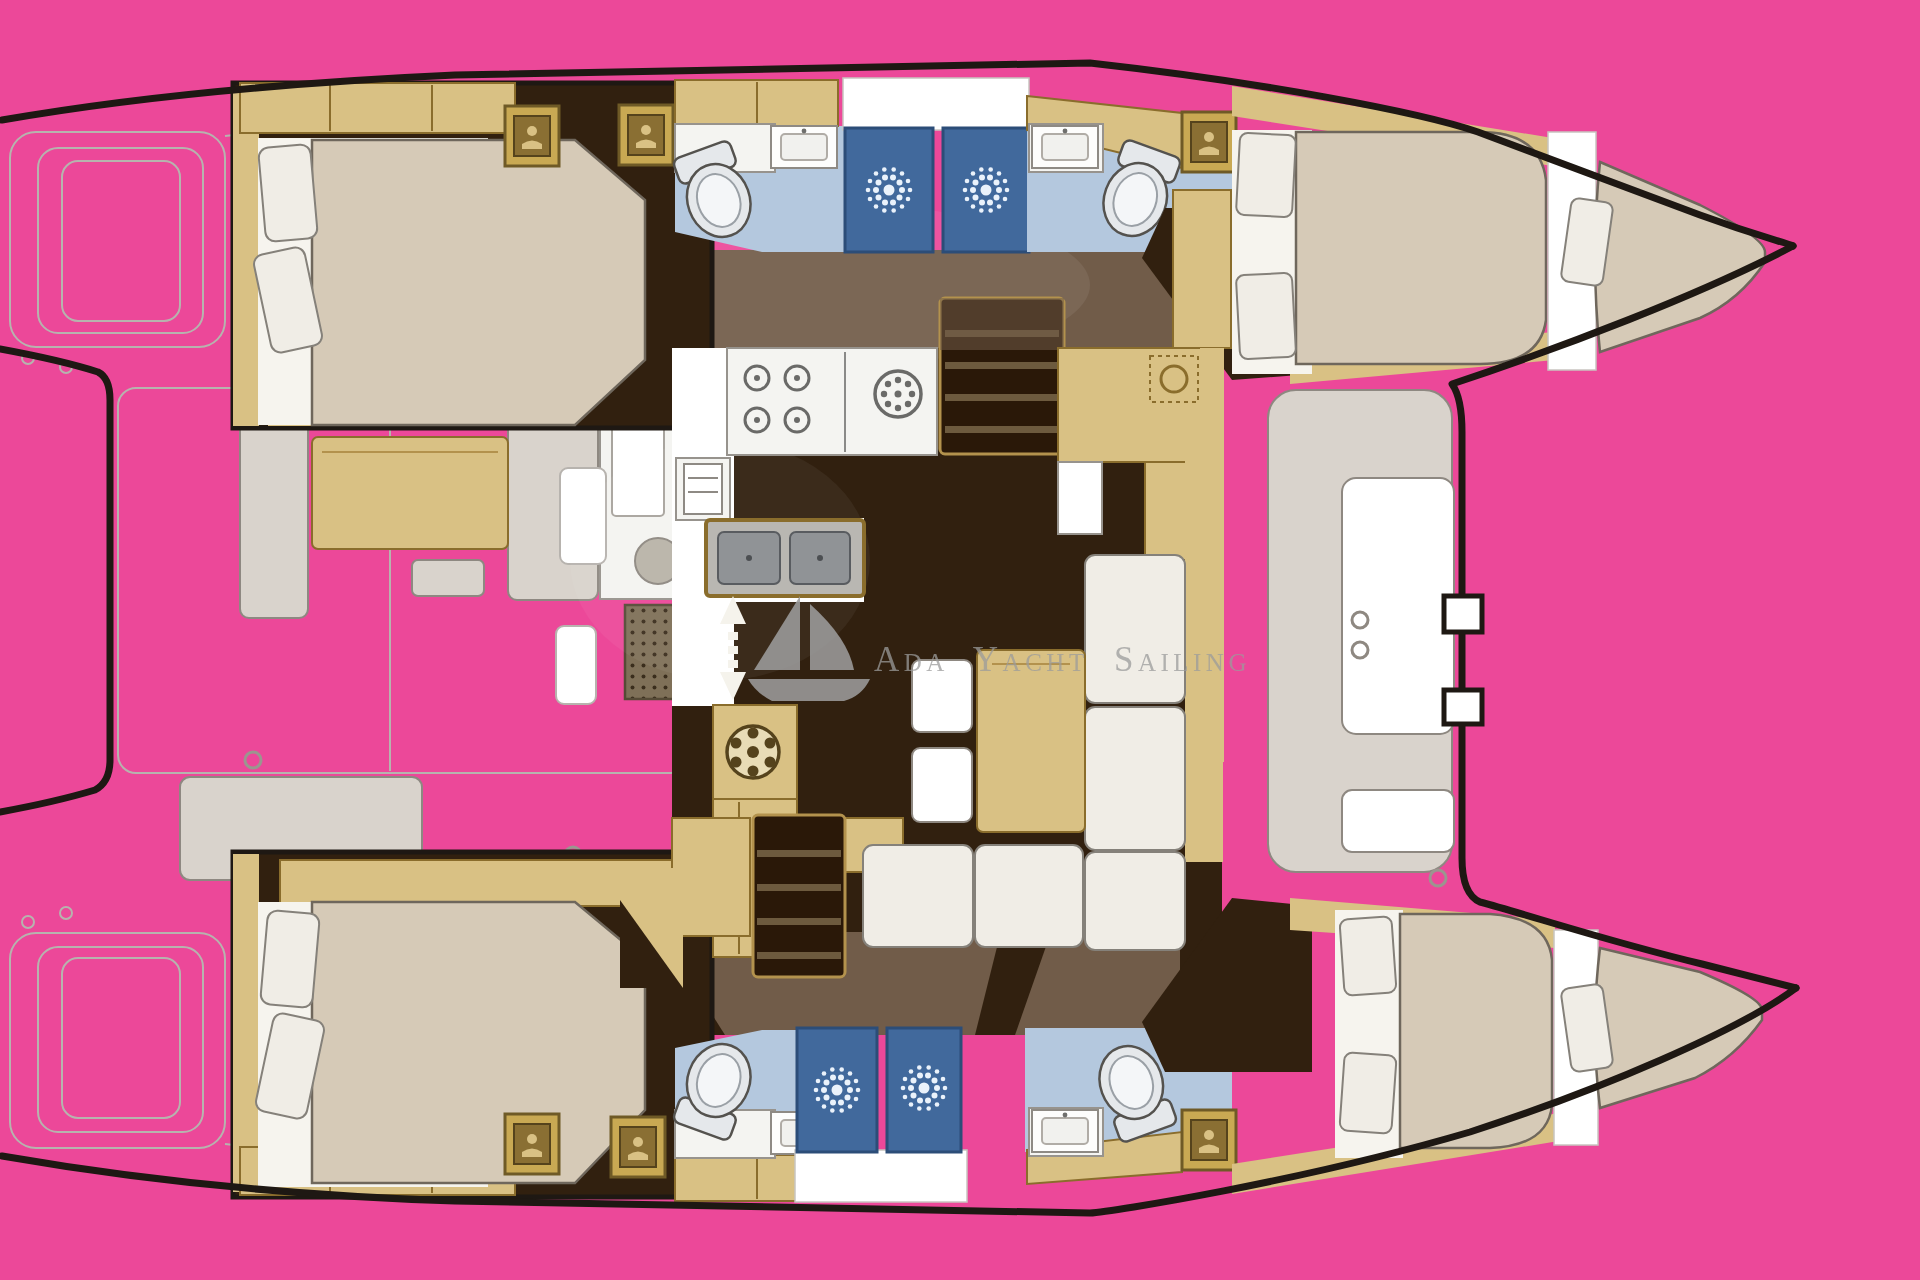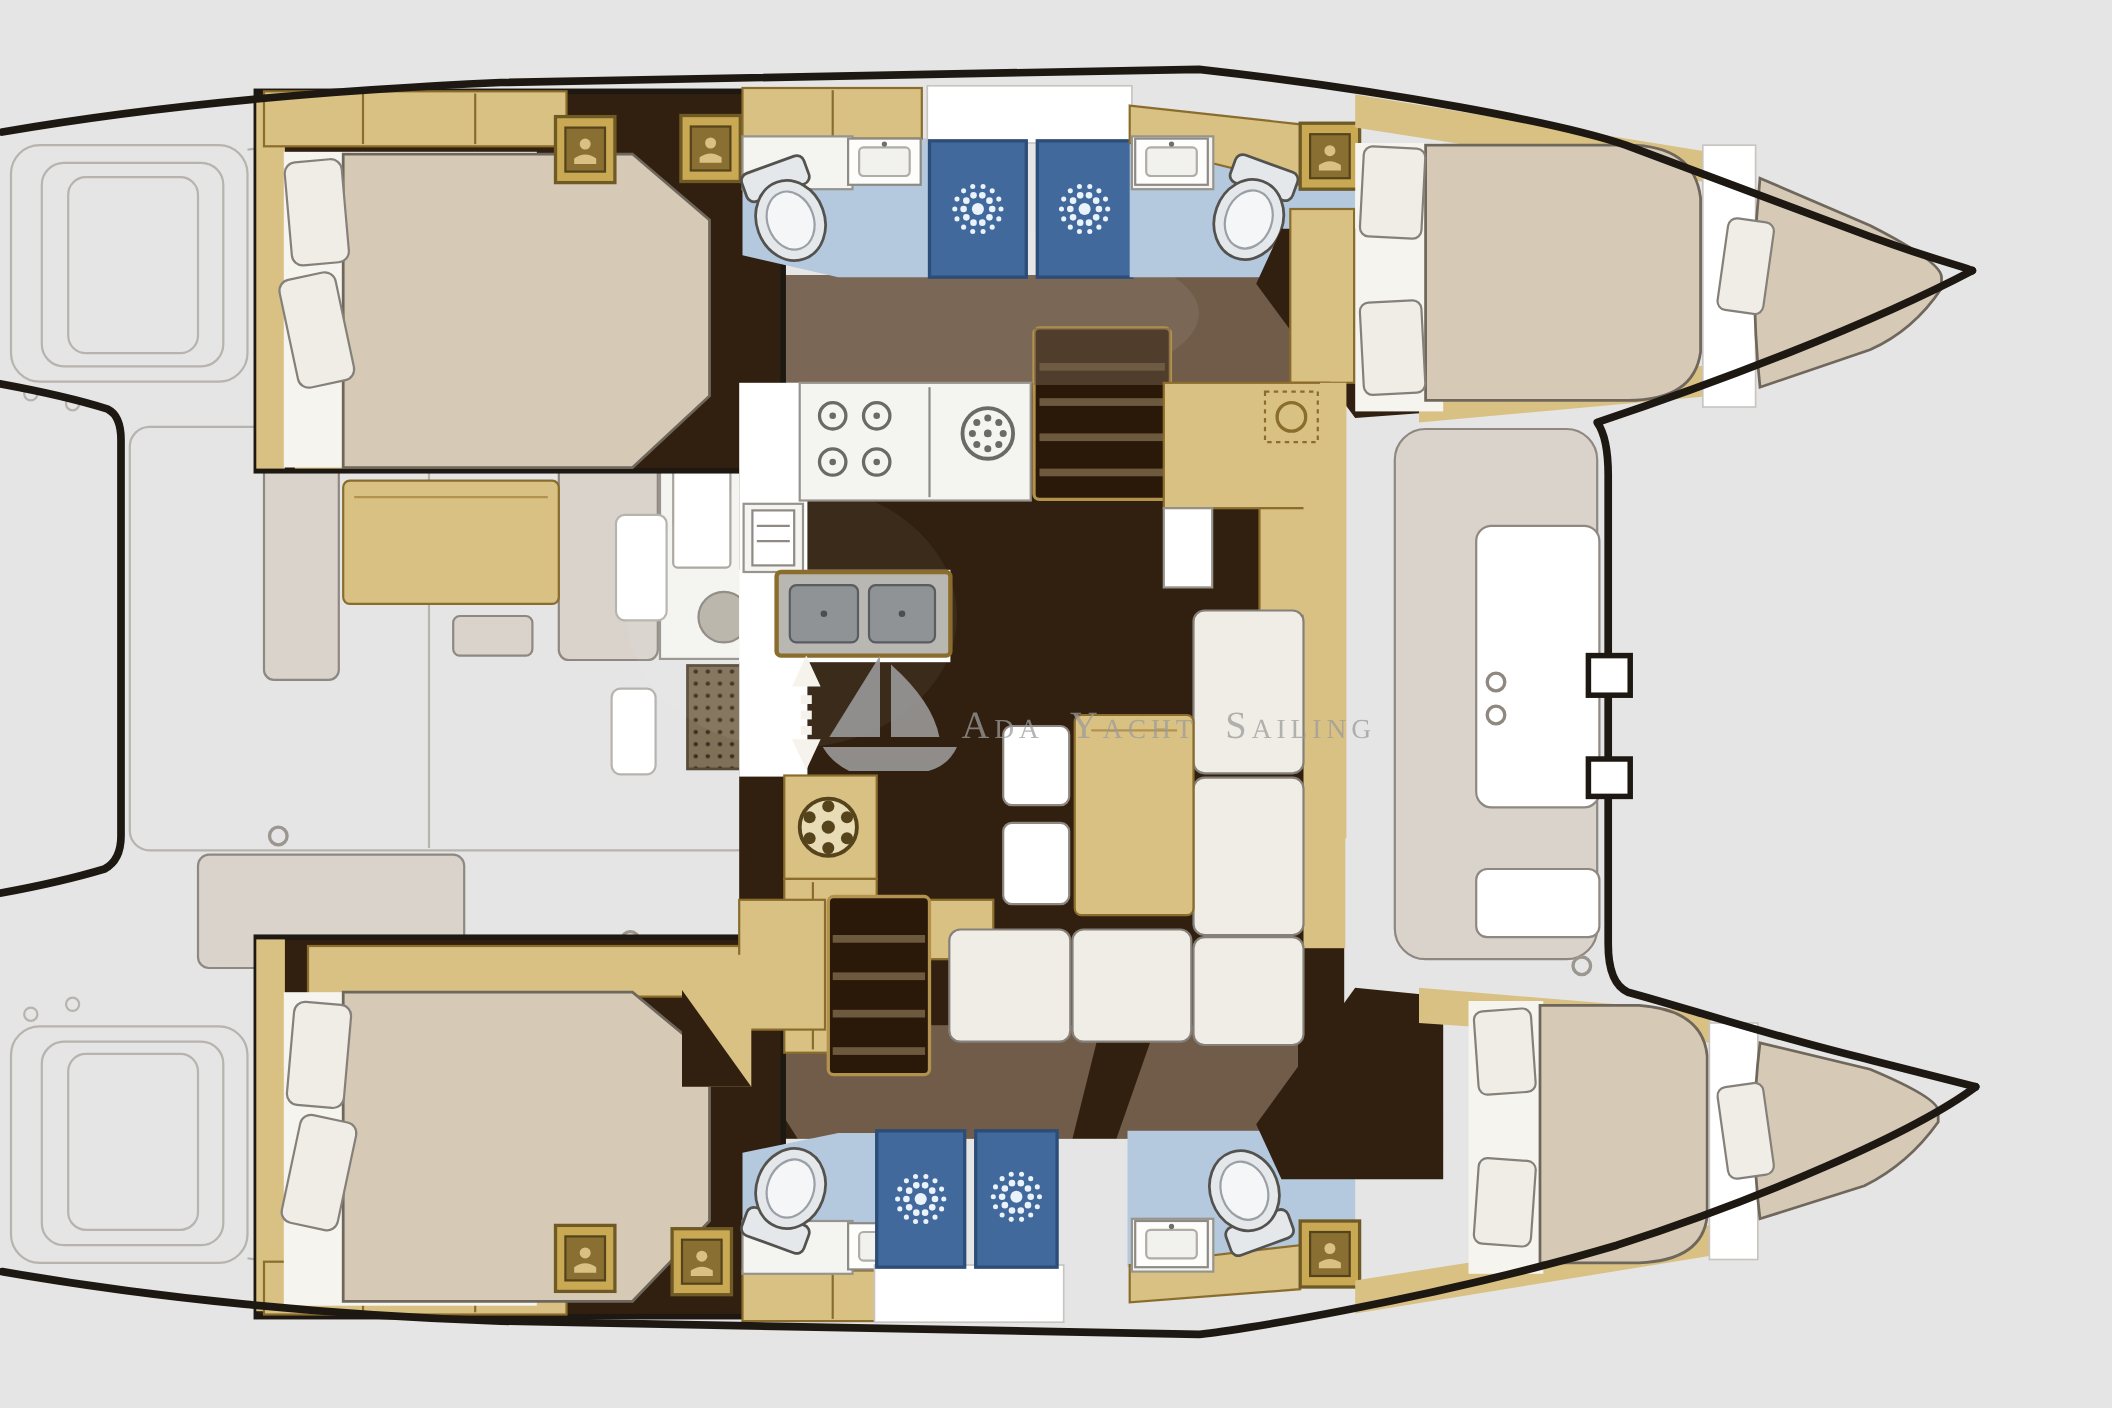--- a/index.html
+++ b/index.html
@@ -1,16 +1,16 @@
 <!DOCTYPE html>
 <html style="--outline: #1e1813; --sketch: #b7b3ae; --bench: #d9d3cc; --bench-stroke: #8e8881; --floor-dark: #31200f; --floor-med: #715c49; --wood: #d9c184; --wood-dark: #8a6d2c; --wood-deep: #b3924d; --mattress: #d6cab7; --mattress-stroke: #6f675c; --pillow: #f0ede6; --pillow-stroke: #85817a; --sheet: #f6f4ee; --bath-floor: #b4c8de; --stall: #41699c; --stall-dark: #2c4d78; --burst: #eaf2fb; --counter: #f4f4f1; --steel: #909396; --steel-dark: #595c60; --toilet: #e5e8eb; --step-dark: #2a1808; --step-gap: #6d5a3e; --watermark: #9c9c9c; --grate: #7f7058; --grate-dot: #3a2d1c;"><head>
 <meta charset="utf-8">
 <style>
   html,body{margin:0;padding:0;background:#ffffff;}
-  .stage{width:1920px;height:1280px;position:relative;background:#e5e5e5;overflow:hidden;}
+  .stage{width:1920px;height:1280px;position:relative;background:#ec4899;overflow:hidden;}
   svg{display:block;}
   .s-sketch{stroke:var(--sketch);fill:none;stroke-width:2;}
   .s-sketch-f{stroke:var(--sketch);fill:#ffffff;stroke-width:2;}
   .f-bench{fill:var(--bench);stroke:var(--bench-stroke);stroke-width:2;}
   .f-wood{fill:var(--wood);stroke:var(--wood-dark);stroke-width:2;}
   .f-wood-p{fill:var(--wood);}
   .f-dark{fill:var(--floor-dark);}
   .f-med{fill:var(--floor-med);}
   .f-mat{fill:var(--mattress);stroke:var(--mattress-stroke);stroke-width:2.5;}
   .f-pillow{fill:var(--pillow);stroke:var(--pillow-stroke);stroke-width:2;}

